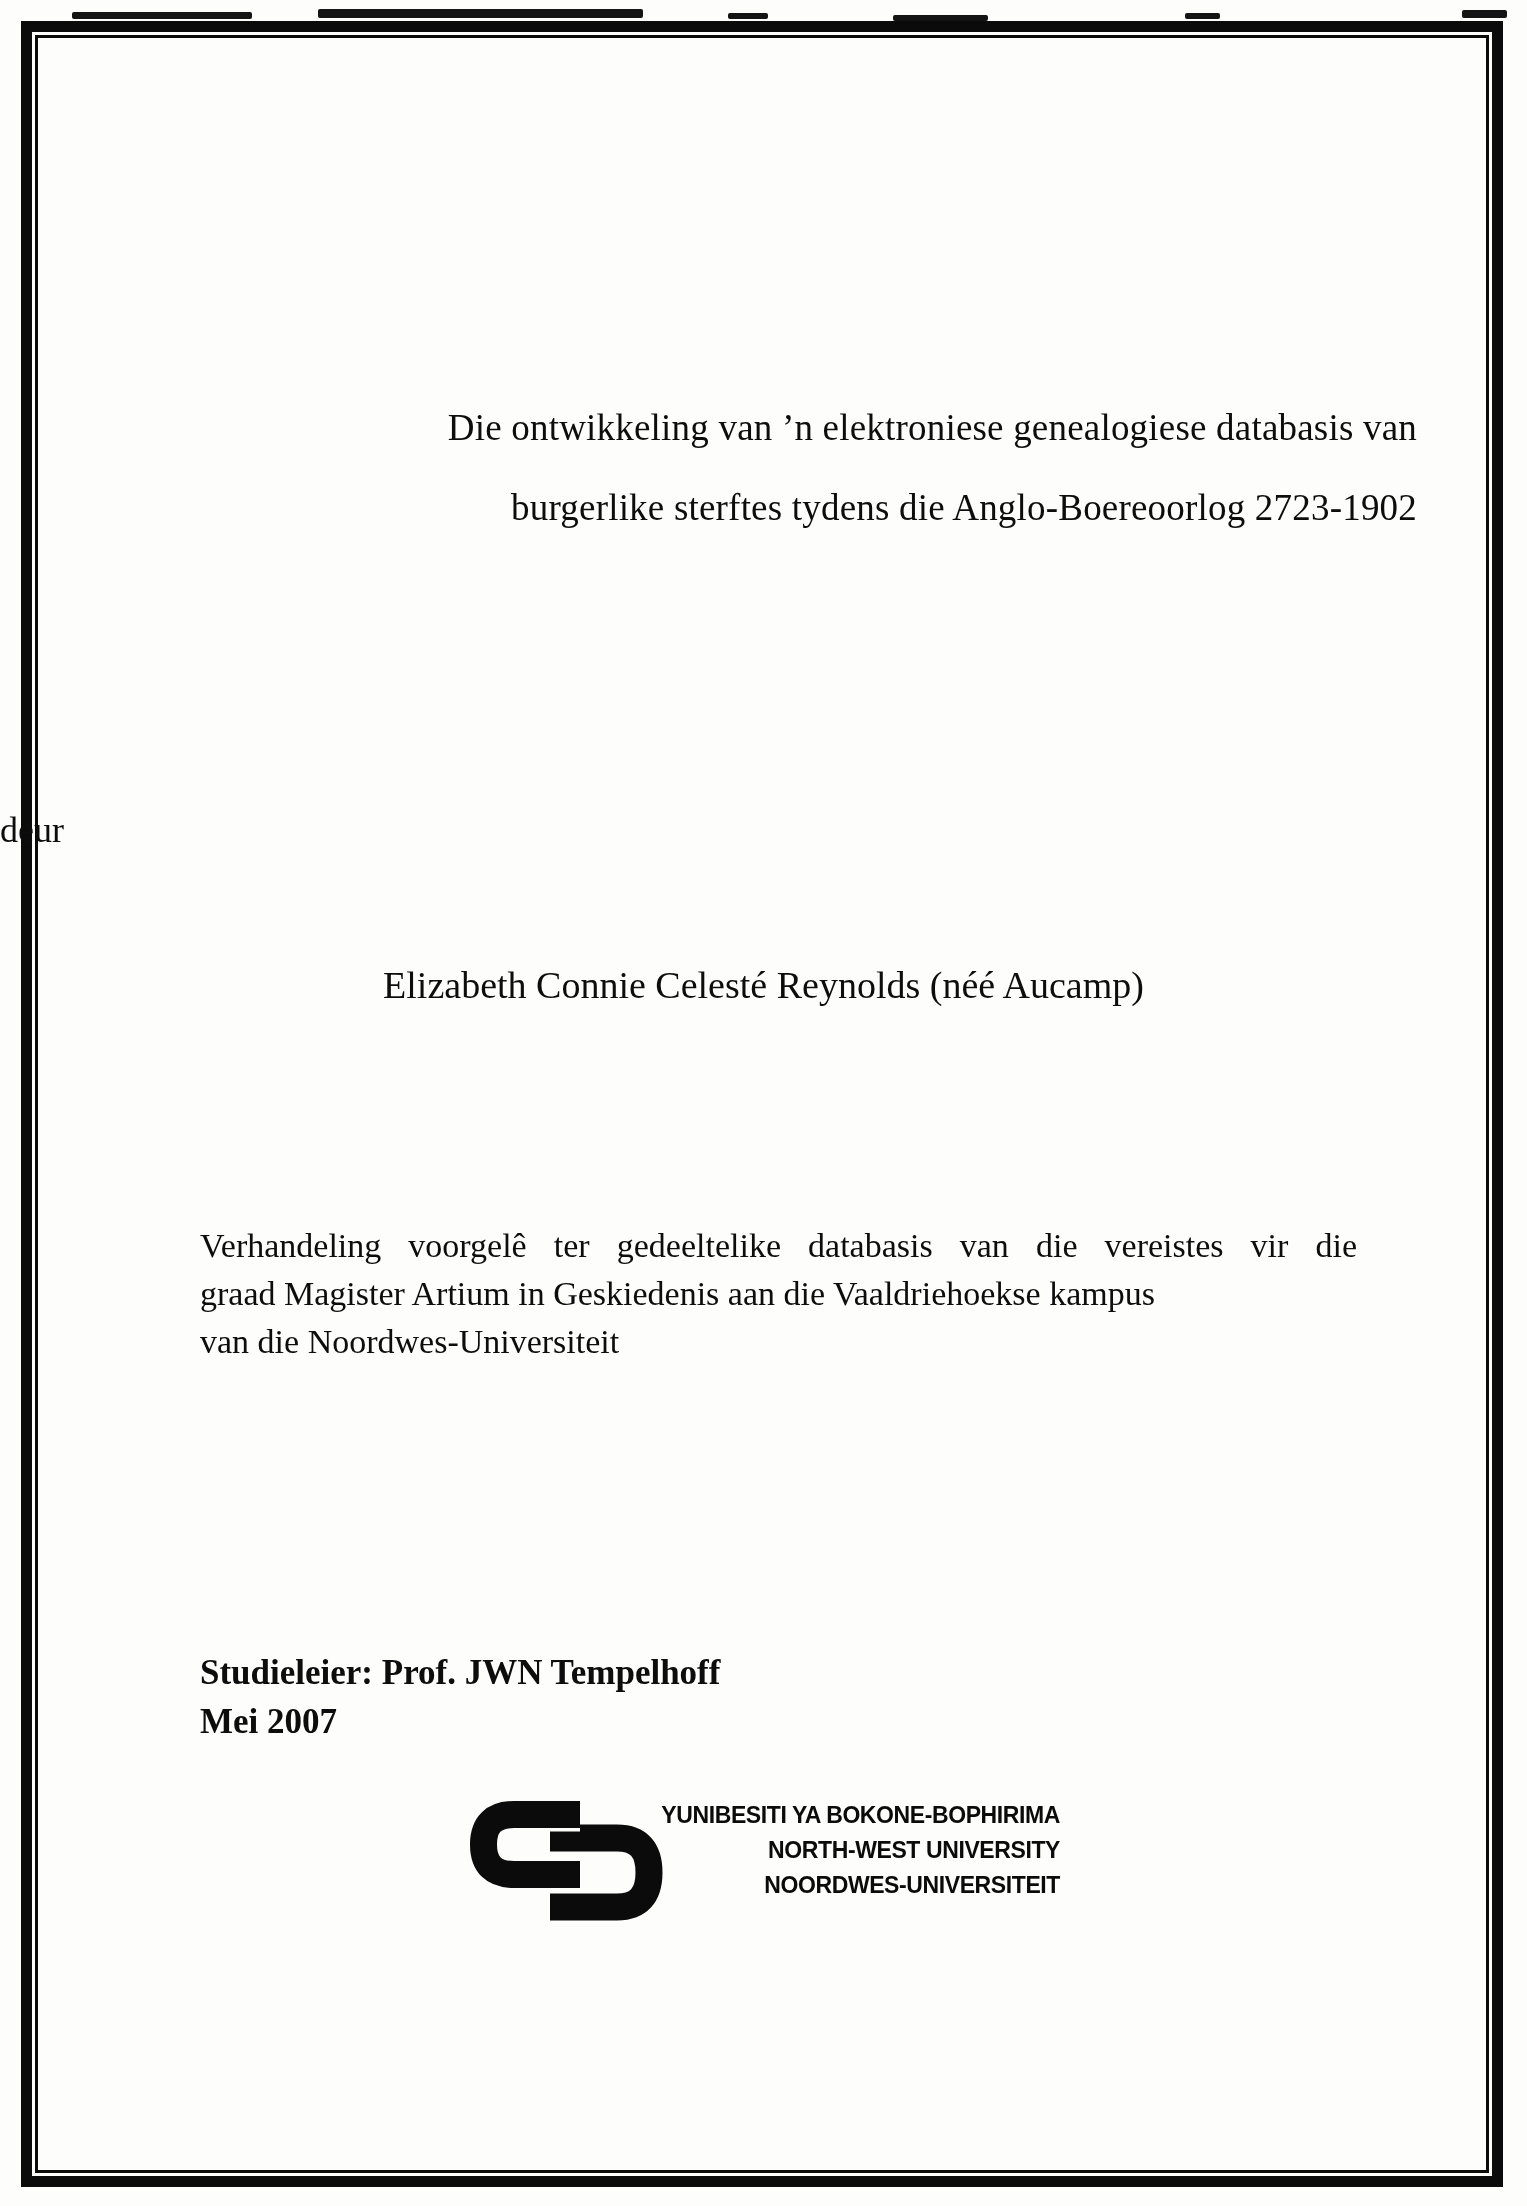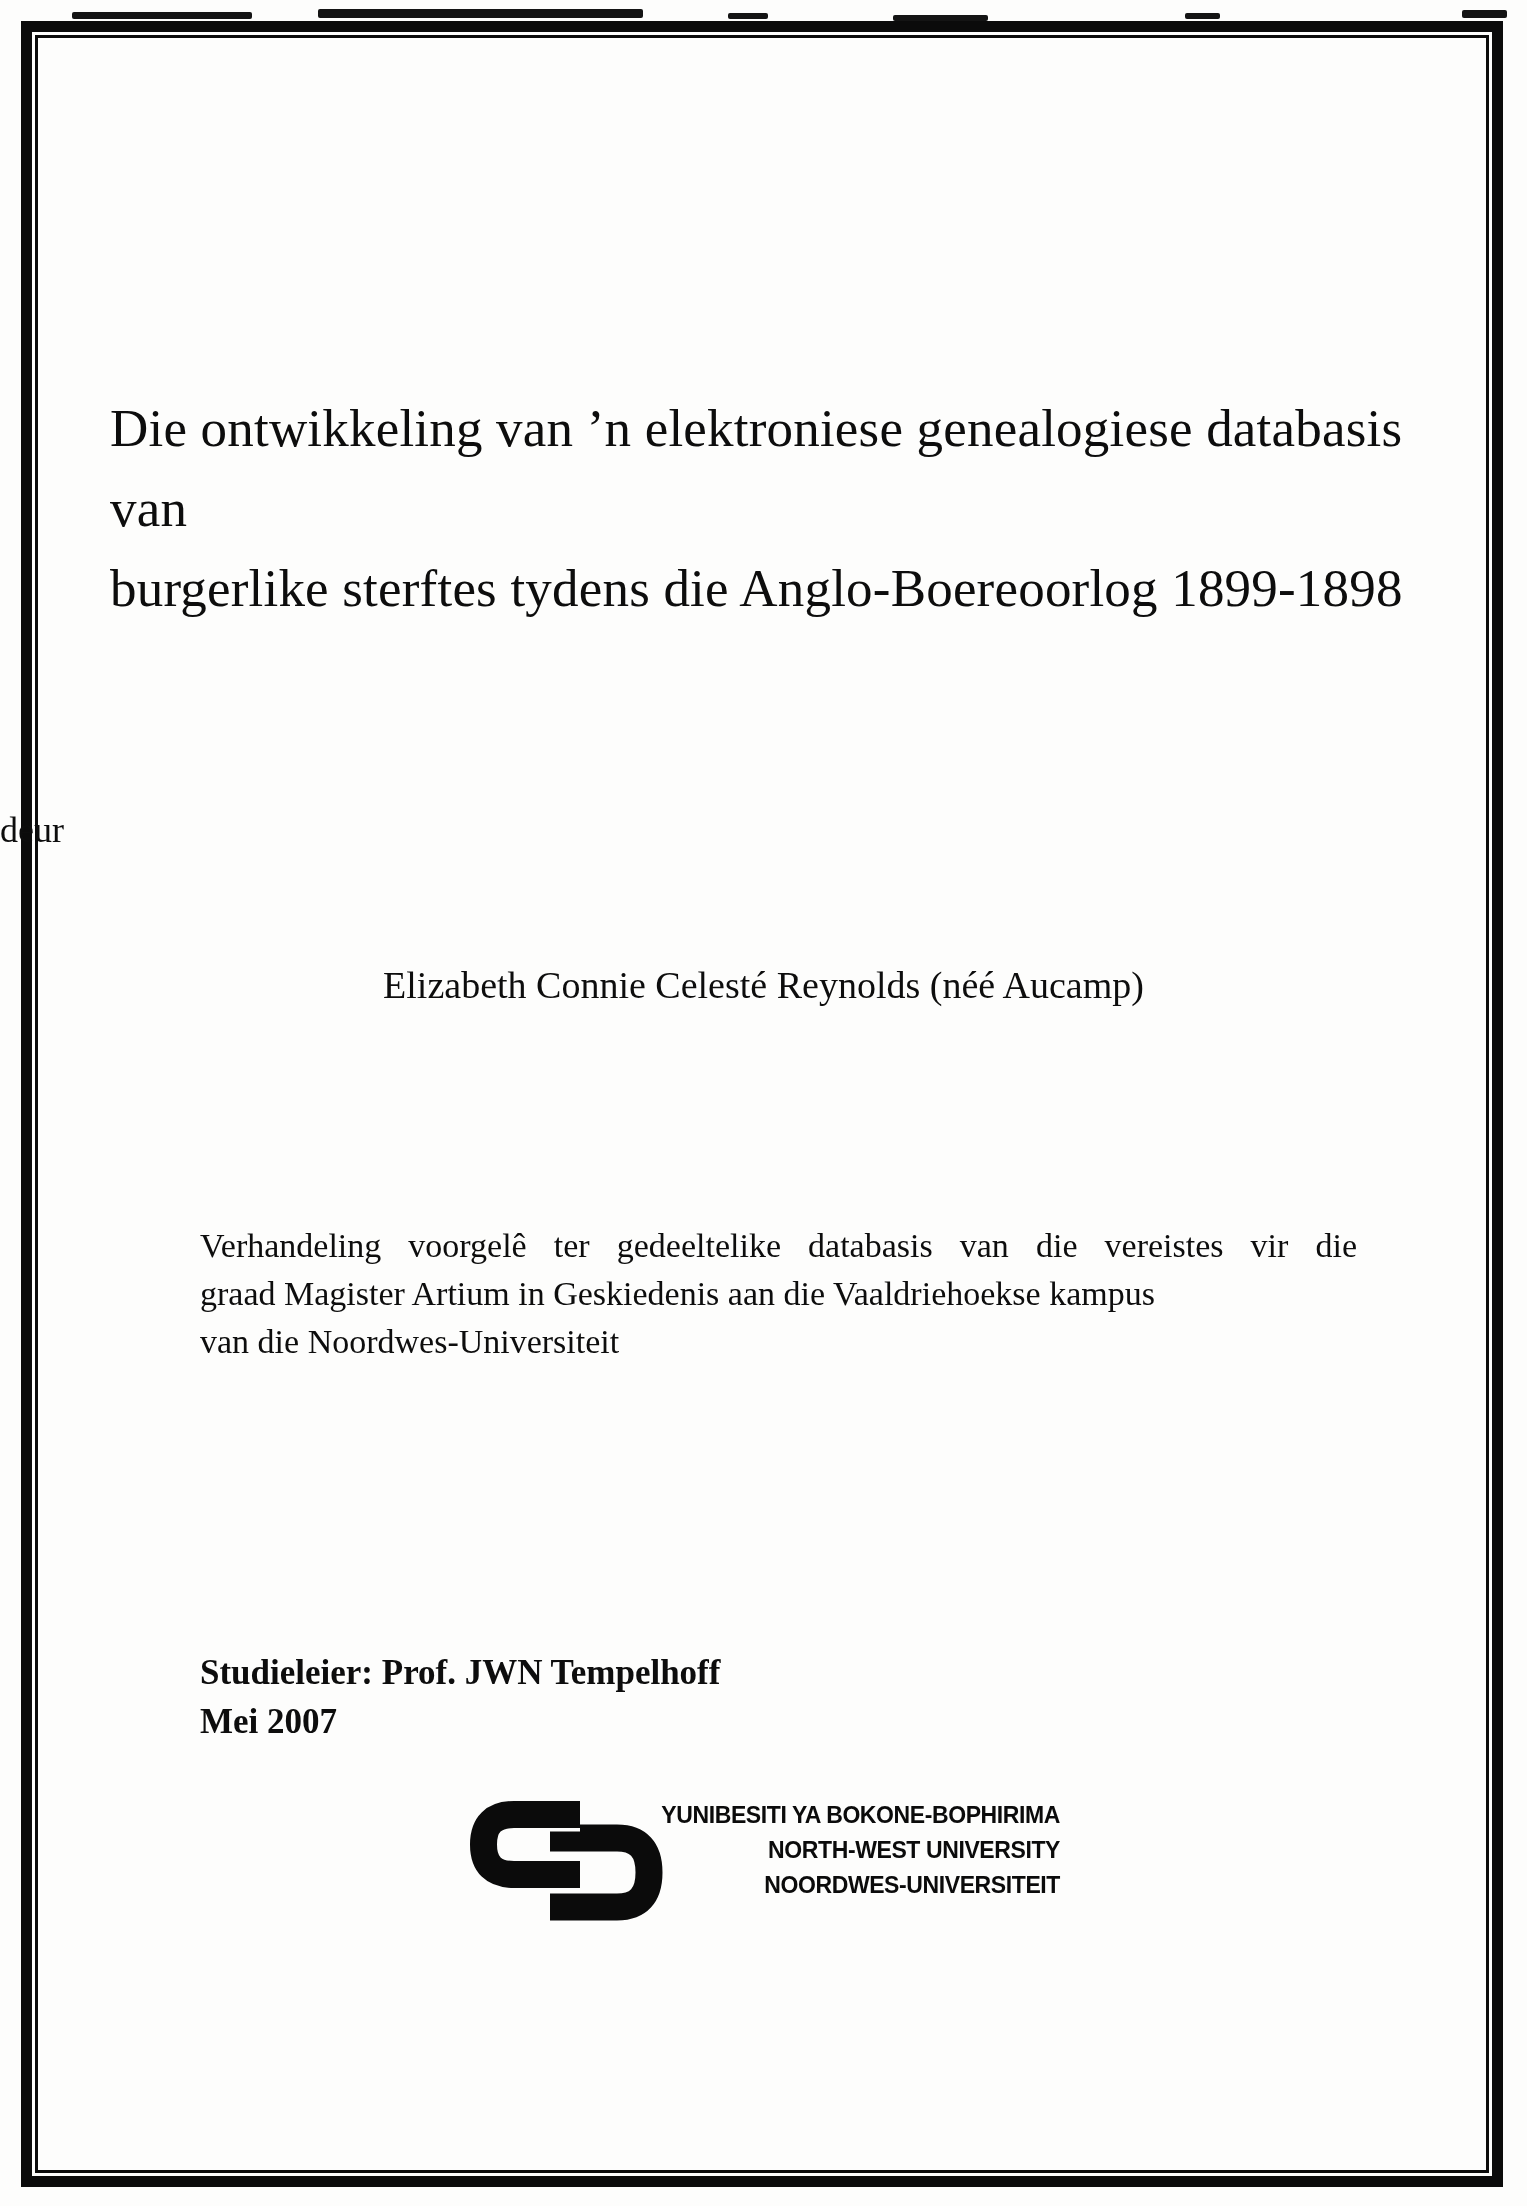--- a/index.html
+++ b/index.html
@@ -29,22 +29,22 @@
   .artifact { position: absolute; background: #141414; border-radius: 2px; }
   .a1 { left: 72px;   top: 12px; width: 180px; height: 7px; }
   .a2 { left: 318px;  top: 9px;  width: 325px; height: 9px; }
   .a3 { left: 728px;  top: 13px; width: 40px;  height: 6px; }
   .a4 { left: 893px;  top: 15px; width: 95px;  height: 6px; }
   .a5 { left: 1185px; top: 13px; width: 35px;  height: 6px; }
   .a6 { left: 1462px; top: 10px; width: 45px;  height: 8px; }
 
   .title {
     position: absolute; left: 110px; right: 110px; top: 388px;
-    font-size: 53px; line-height: 80px;
-    text-align: left; letter-spacing: 0.2px;
+    font-size: 37px; line-height: 80px;
+    text-align: right; letter-spacing: 0.2px;
   }
   .byline {
     position: absolute; left: 0; right: 0; top: 800px;
     font-size: 36px; line-height: 44px;  margin-top: 8px;
   }
   .author {
     position: absolute; left: 0; right: 0; top: 962px;
     font-size: 38px; line-height: 46px; text-align: center;
   }
   .submission {
@@ -78,21 +78,21 @@
   <div class="artifact a4"></div>
   <div class="artifact a5"></div>
   <div class="artifact a6"></div>
 
   <div class="frame">
     <div class="frame-inner"></div>
   </div>
 
   <div class="title">
     <div>Die ontwikkeling van ’n elektroniese genealogiese databasis van</div>
-    <div>burgerlike sterftes tydens die Anglo-Boereoorlog 1899-1898</div>
+    <div>burgerlike sterftes tydens die Anglo-Boereoorlog 2723-1902</div>
   </div>
 
   <div class="byline">deur</div>
 
   <div class="author">Elizabeth Connie Celesté Reynolds (néé Aucamp)</div>
 
   <div class="submission">
     <div class="just">Verhandeling voorgelê ter gedeeltelike databasis van die vereistes vir die</div>
     <div><span>graad </span><span class="it">Magister Artium</span><span> in Geskiedenis aan die Vaaldriehoekse kampus</span></div>
     <div>van die Noordwes-Universiteit</div>

